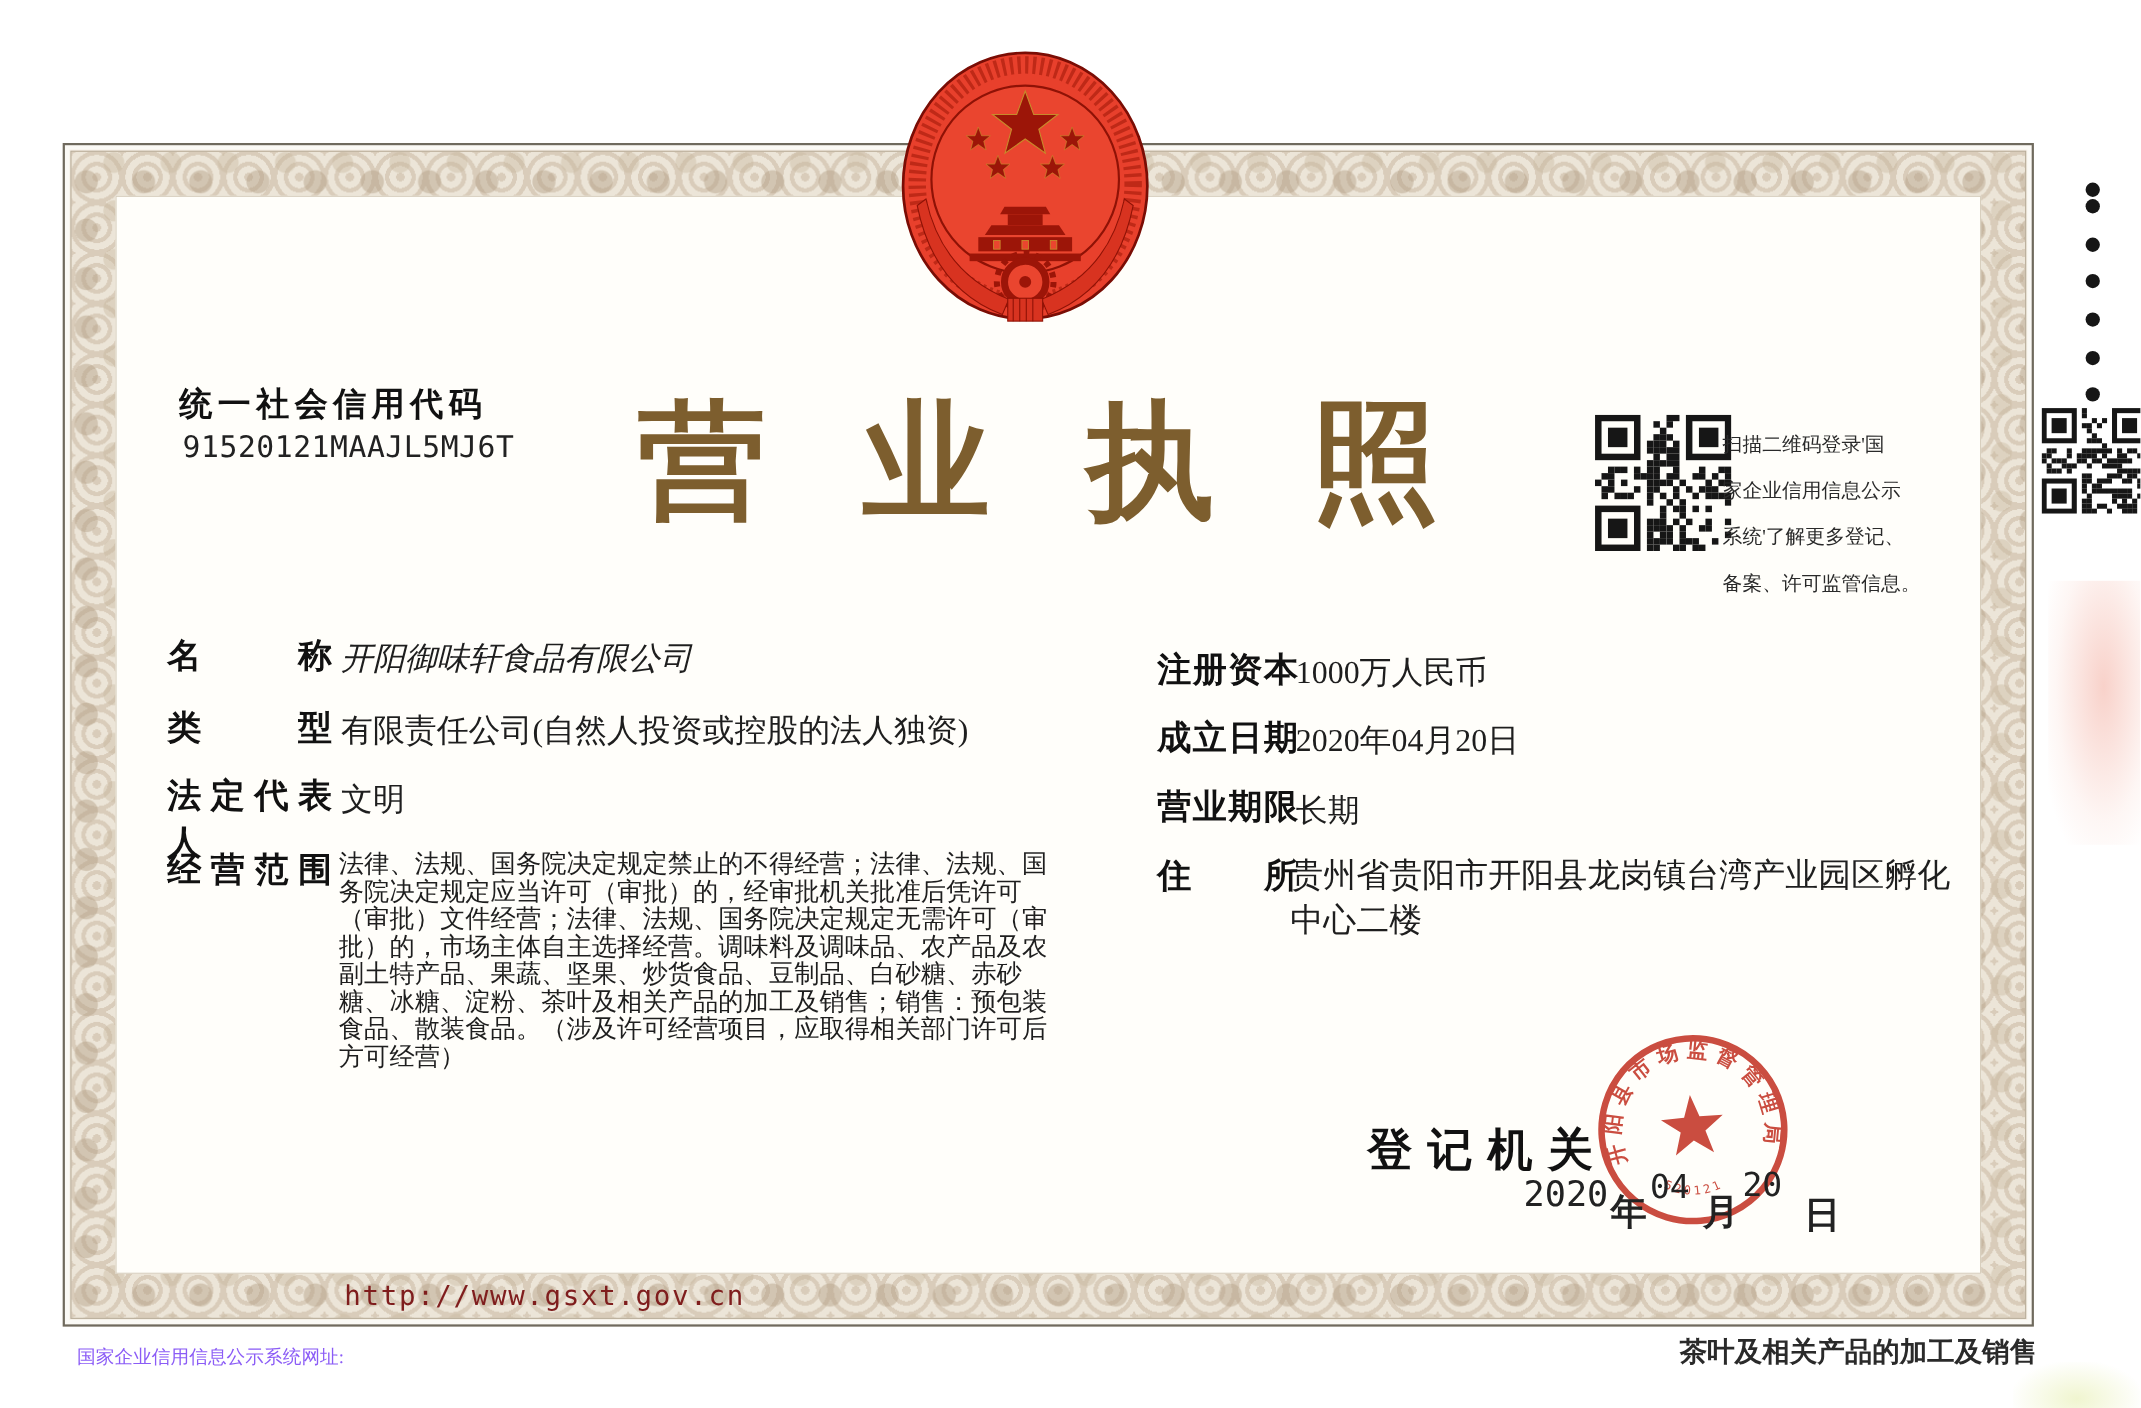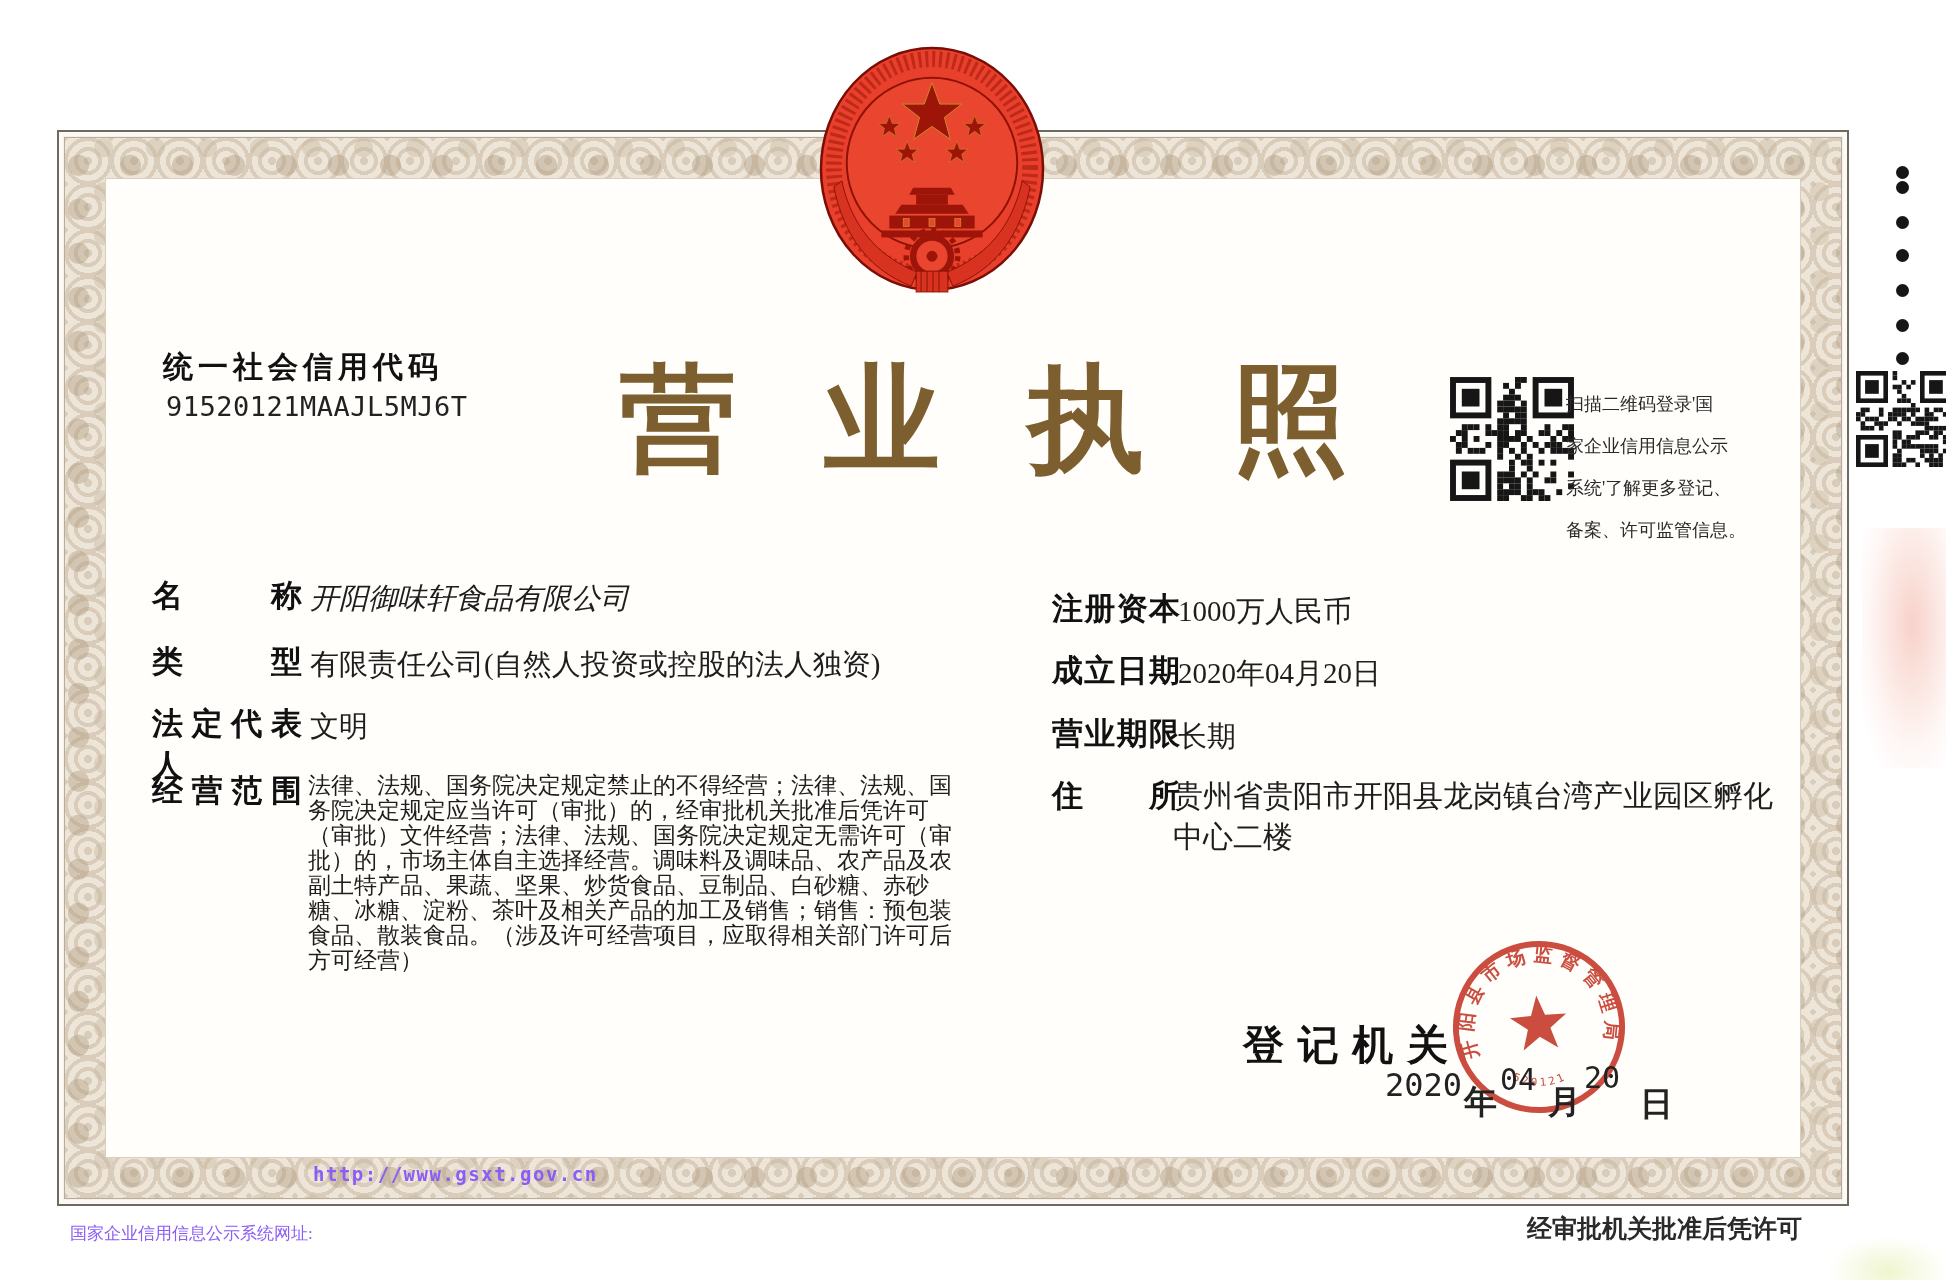--- a/index.html
+++ b/index.html
@@ -19,21 +19,21 @@
   .inner{position:absolute;inset:46px;background:#fffefa;border:1px solid #d8cfbe;}
   
   .abs{position:absolute;}
   .heiti{font-family:"Liberation Sans","DejaVu Sans",sans-serif;}
   .mono{font-family:"DejaVu Sans Mono","Liberation Mono",monospace;}
   .jlabel{font-weight:bold;color:#111;text-align:justify;text-align-last:justify;
           font-family:"Liberation Sans","DejaVu Sans",sans-serif;}
   .val{color:#1e1e1e;}
   .prelines{white-space:pre-line;}
   .title{font-weight:bold;color:var(--title-gold,#7d5e2e);letter-spacing:88px;
-         font-family:"Liberation Sans","DejaVu Sans",sans-serif;margin-left:40px;}
+         font-family:"Liberation Sans","DejaVu Sans",sans-serif;}
   .qrbox{line-height:0;}
   .dotcol .dot{width:13px;height:13px;border-radius:50%;background:#161616;position:absolute;left:0;}
   .stamp{opacity:.9;transform:rotate(-5deg);}
   .datepart{color:#222;}
   .artifact-pink{background:radial-gradient(ellipse at 60% 40%, rgba(243,172,158,.55), rgba(250,220,212,.25) 60%, rgba(255,255,255,0) 85%);}
   .artifact-green{background:radial-gradient(ellipse at 50% 80%, rgba(225,235,160,.5), rgba(255,255,255,0) 75%);}
 </style>
 </head>
 <body>
 
@@ -271,24 +271,24 @@
     </svg>
   </div>
 
   <span class="abs mono datepart" style="left:1385px;top:1066px;font-size:32px;">2020</span>
   <span class="abs heiti datepart" style="left:1464px;top:1080px;font-size:33px;font-weight:bold;">年</span>
   <span class="abs mono datepart" style="left:1500px;top:1062px;font-size:30px;">04</span>
   <span class="abs heiti datepart" style="left:1548px;top:1080px;font-size:33px;font-weight:bold;">月</span>
   <span class="abs mono datepart" style="left:1584px;top:1060px;font-size:30px;">20</span>
   <span class="abs heiti datepart" style="left:1640px;top:1082px;font-size:33px;font-weight:bold;">日</span>
 
-  <div class="abs mono" style="left:313px;top:1163px;font-size:19px;font-weight:bold;letter-spacing:1.5px;color:#8b5cf6;">http://www.gsxt.gov.cn</div>
+  <div class="abs mono" style="left:313px;top:1163px;font-size:25px;font-weight:normal;letter-spacing:1.5px;color:#7f1d1d;">http://www.gsxt.gov.cn</div>
 
   <div class="abs" style="left:70px;top:1222px;font-size:17px;color:#8b5cf6;">国家企业信用信息公示系统网址:</div>
-  <div class="abs heiti" style="left:1527px;top:1212px;font-size:25px;font-weight:bold;color:#2a2a2a;">经审批机关批准后凭许可</div>
+  <div class="abs heiti" style="left:1527px;top:1212px;font-size:25px;font-weight:bold;color:#2a2a2a;">茶叶及相关产品的加工及销售</div>
 
   <div class="abs dotcol" style="left:1896px;top:160px;width:13px;height:220px;">
     <span class="dot" style="top:6px;"></span>
     <span class="dot" style="top:21px;"></span>
     <span class="dot" style="top:56px;"></span>
     <span class="dot" style="top:89px;"></span>
     <span class="dot" style="top:124px;"></span>
     <span class="dot" style="top:159px;"></span>
     <span class="dot" style="top:192px;"></span>
   </div>

